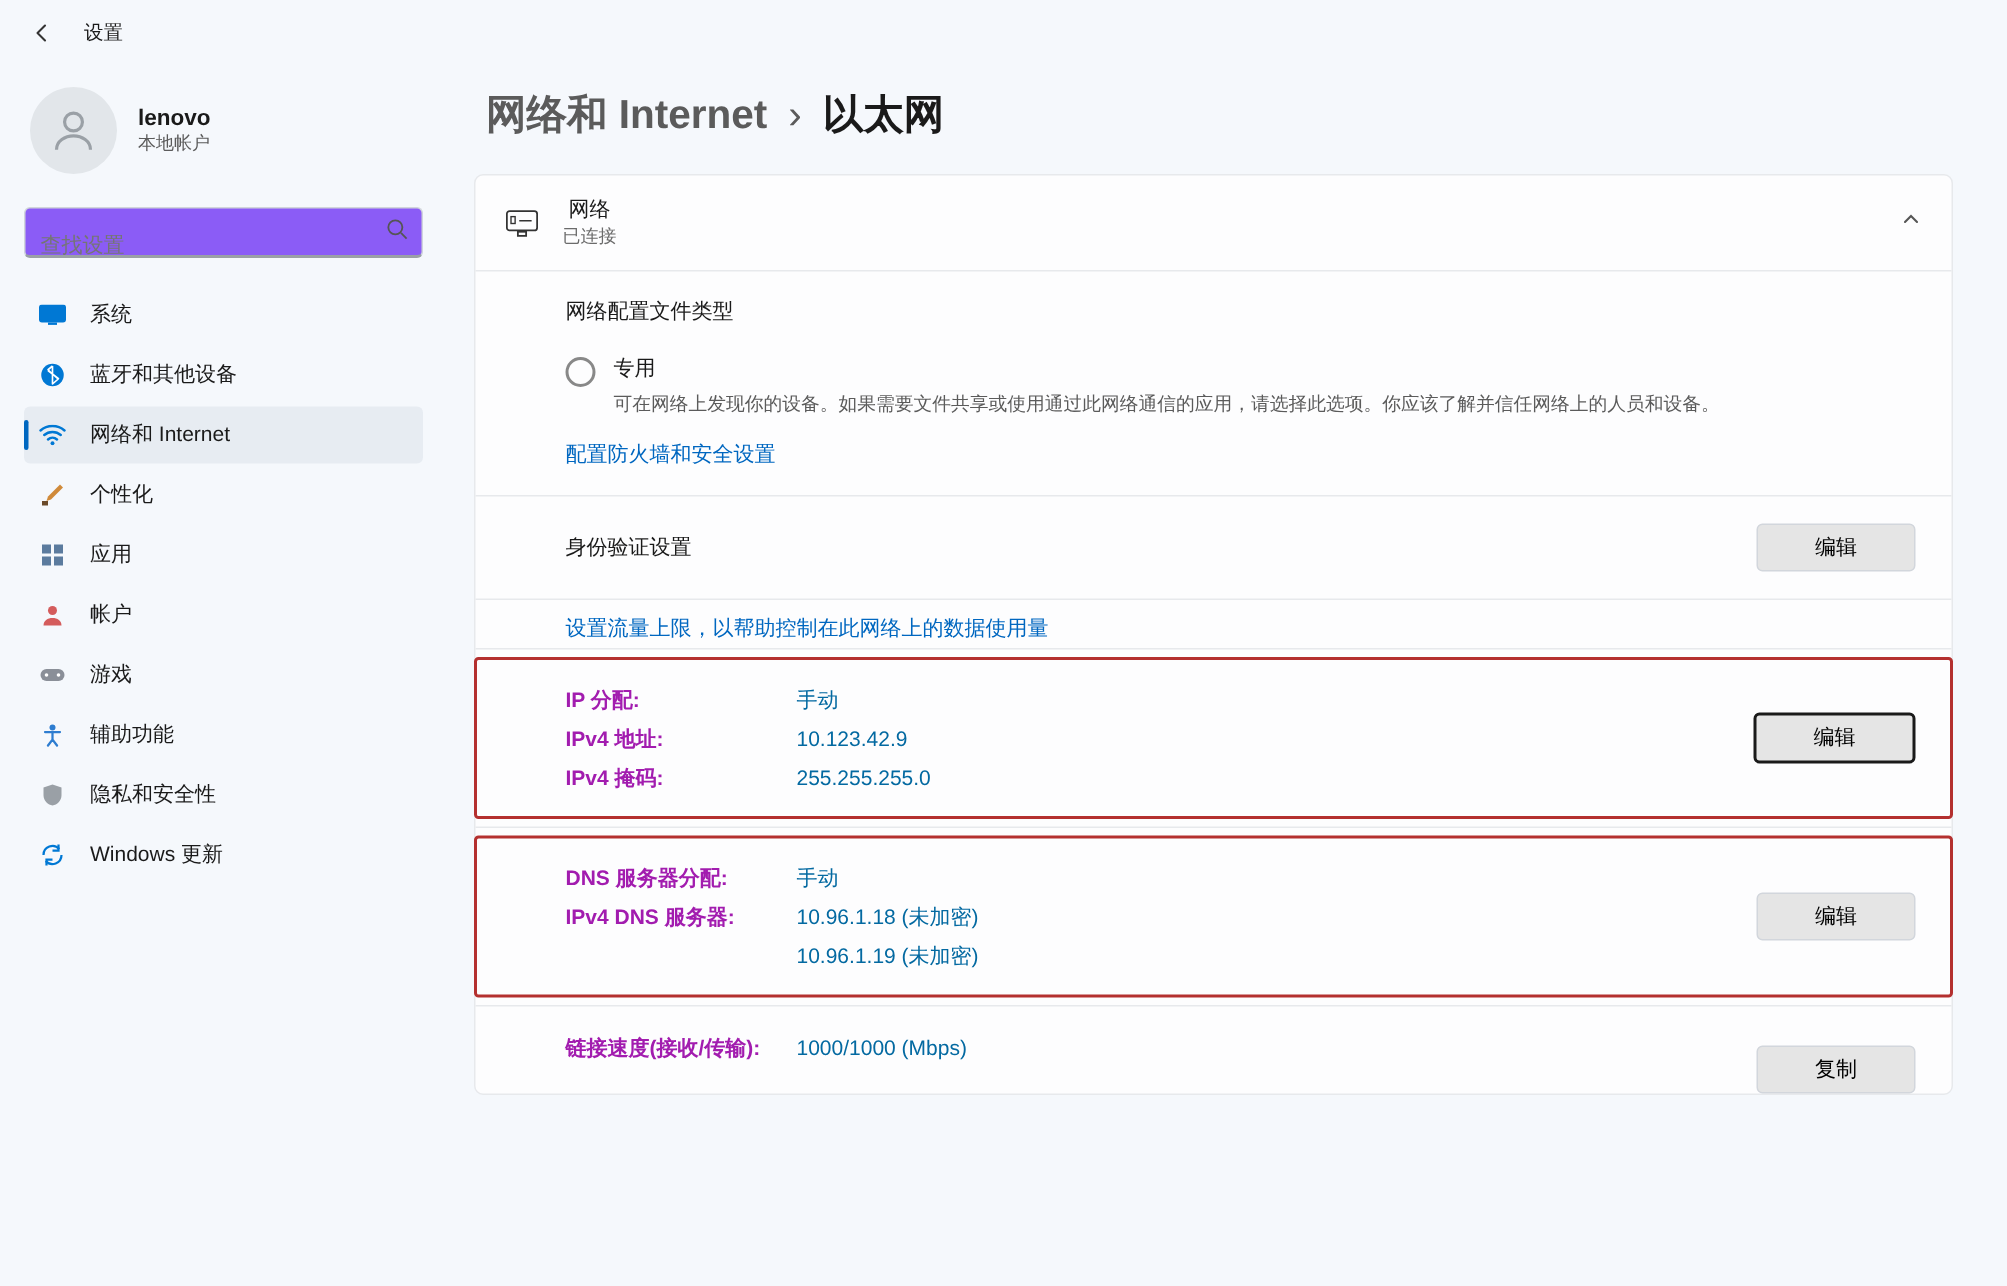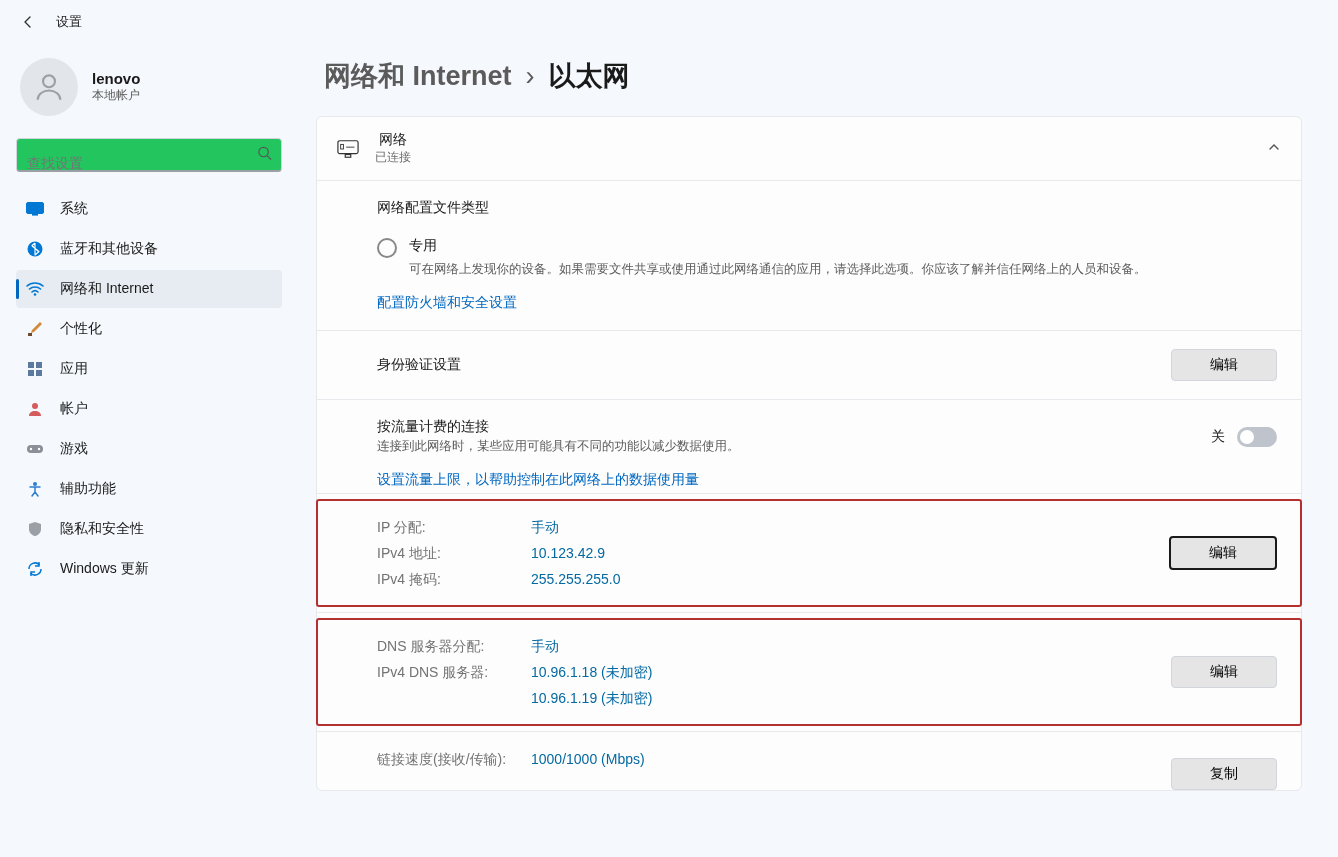--- a/index.html
+++ b/index.html
@@ -8,21 +8,21 @@
 .titlebar { display: flex; align-items: center; height: 44px; padding: 0 16px; gap: 16px; }
 .back-btn { width: 24px; height: 24px; display: flex; align-items: center; justify-content: center; cursor: pointer; border-radius: 4px; }
 .title-text { font-size: 13px; }
 .body { display: flex; flex: 1; overflow: hidden; }
 .sidebar { width: 298px; padding: 10px 16px 10px 16px; display: flex; flex-direction: column; gap: 4px; }
 .user-block { display: flex; align-items: center; gap: 14px; padding: 4px 4px 18px 4px; }
 .avatar { width: 58px; height: 58px; border-radius: 50%; background: #e2e6ea; display: flex; align-items: center; justify-content: center; }
 .user-name { font-size: 15px; font-weight: 600; }
 .user-sub { font-size: 12px; color: #5b5b5b; }
 .search-wrap { position: relative; margin-bottom: 14px; }
-.search-input { width: 100%; height: 34px; border: 1px solid #d0d5db; border-bottom: 2px solid #9aa0a6; border-radius: 4px; padding: 16px 34px 0 10px; font-size: 14px; background: #22c55e; outline: none; }
+.search-input { width: 100%; height: 34px; border: 1px solid #d0d5db; border-bottom: 2px solid #9aa0a6; border-radius: 4px; padding: 16px 34px 0 10px; font-size: 14px; background: #8b5cf6; outline: none; }
 .search-icon { position: absolute; right: 10px; top: 50%; transform: translateY(-50%); color: #555; }
 .nav { display: flex; flex-direction: column; gap: 2px; }
 .nav-item { display: flex; align-items: center; height: 38px; padding: 0 10px 0 10px; border-radius: 4px; cursor: pointer; gap: 16px; font-size: 14px; position: relative; }
 .nav-item.selected { background: #e7ecf2; }
 .nav-item.selected::before { content: ""; position: absolute; left: 0; top: 9px; bottom: 9px; width: 3px; background: #0067c0; border-radius: 2px; }
 .nav-icon { width: 18px; height: 18px; display: flex; align-items: center; justify-content: center; }
 .main { flex: 1; overflow-y: auto; padding: 14px 36px 20px 18px; }
 .breadcrumb { display: flex; align-items: center; gap: 14px; font-size: 27px; font-weight: 600; margin-bottom: 22px; padding-left: 8px;}
 .bc-parent { color: #5b5b5b; cursor: pointer; }
 .bc-sep { color: #5b5b5b; font-weight: 400; }
@@ -46,21 +46,21 @@
 .row .row-main { flex: 1; }
 .row-title { font-size: 14px; }
 .row-sub { font-size: 12.5px; color: #5b5b5b; margin-top: 2px; }
 .btn { border: 1px solid #d2d6dc; background: #e5e5e5; border-radius: 4px; padding: 6px 38px; font-size: 14px; cursor: pointer; }
 .btn.strong { border: 2px solid #1a1a1a; }
 .toggle-wrap { display: flex; align-items: center; gap: 12px; }
 .toggle { width: 40px; height: 20px; border-radius: 10px; background: #bfc4cc; position: relative; cursor: pointer; }
 .toggle::after { content: ""; position: absolute; left: 3px; top: 3px; width: 14px; height: 14px; background: #fff; border-radius: 50%; }
 .kv-block { padding: 14px 0; position: relative;}
 .kv-row { display: flex; font-size: 14px; line-height: 26px; }
-.kv-row .k { width: 154px; color: #737373; }
+.kv-row .k { width: 154px; color: #a21caf; font-weight: bold; }
 .kv-row .v { color: #0369a1; }
 .kv-btn { position: absolute; right: 0; top: 50%; transform: translateY(-50%); }
 .highlight-box { outline: 2px solid #b4302f; outline-offset: -1px; border-radius: 2px; margin: 0 -24px 0 -60px; padding: 0 24px 0 60px; position: relative;}
 .spacer { height: 6px;}
 </style>
 </head>
 <body>
 
 <div class="app">
   <div class="titlebar">
@@ -235,30 +235,20 @@
 
           <div class="section-sep"></div>
           <div class="row">
             <div class="row-main">
               <div class="row-title">身份验证设置</div>
             </div>
             <button class="btn">编辑</button>
           </div>
 
           <div class="section-sep"></div>
-          <div class="row" style="padding-bottom:6px;">
-            <div class="row-main">
-              <div class="row-title">按流量计费的连接</div>
-              <div class="row-sub">连接到此网络时，某些应用可能具有不同的功能以减少数据使用。</div>
-            </div>
-            <div class="toggle-wrap">
-              <span style="font-size:14px;">关</span>
-              <div class="toggle"></div>
-            </div>
-          </div>
           <div class="link" style="margin:10px 0 4px 0;">设置流量上限，以帮助控制在此网络上的数据使用量</div>
 
           <div class="section-sep"></div>
           <div class="spacer"></div>
           <div class="highlight-box">
             <div class="kv-block">
               <div class="kv-row">
                   <div class="k">IP 分配:</div>
                   <div class="v">手动</div>
                 </div>

